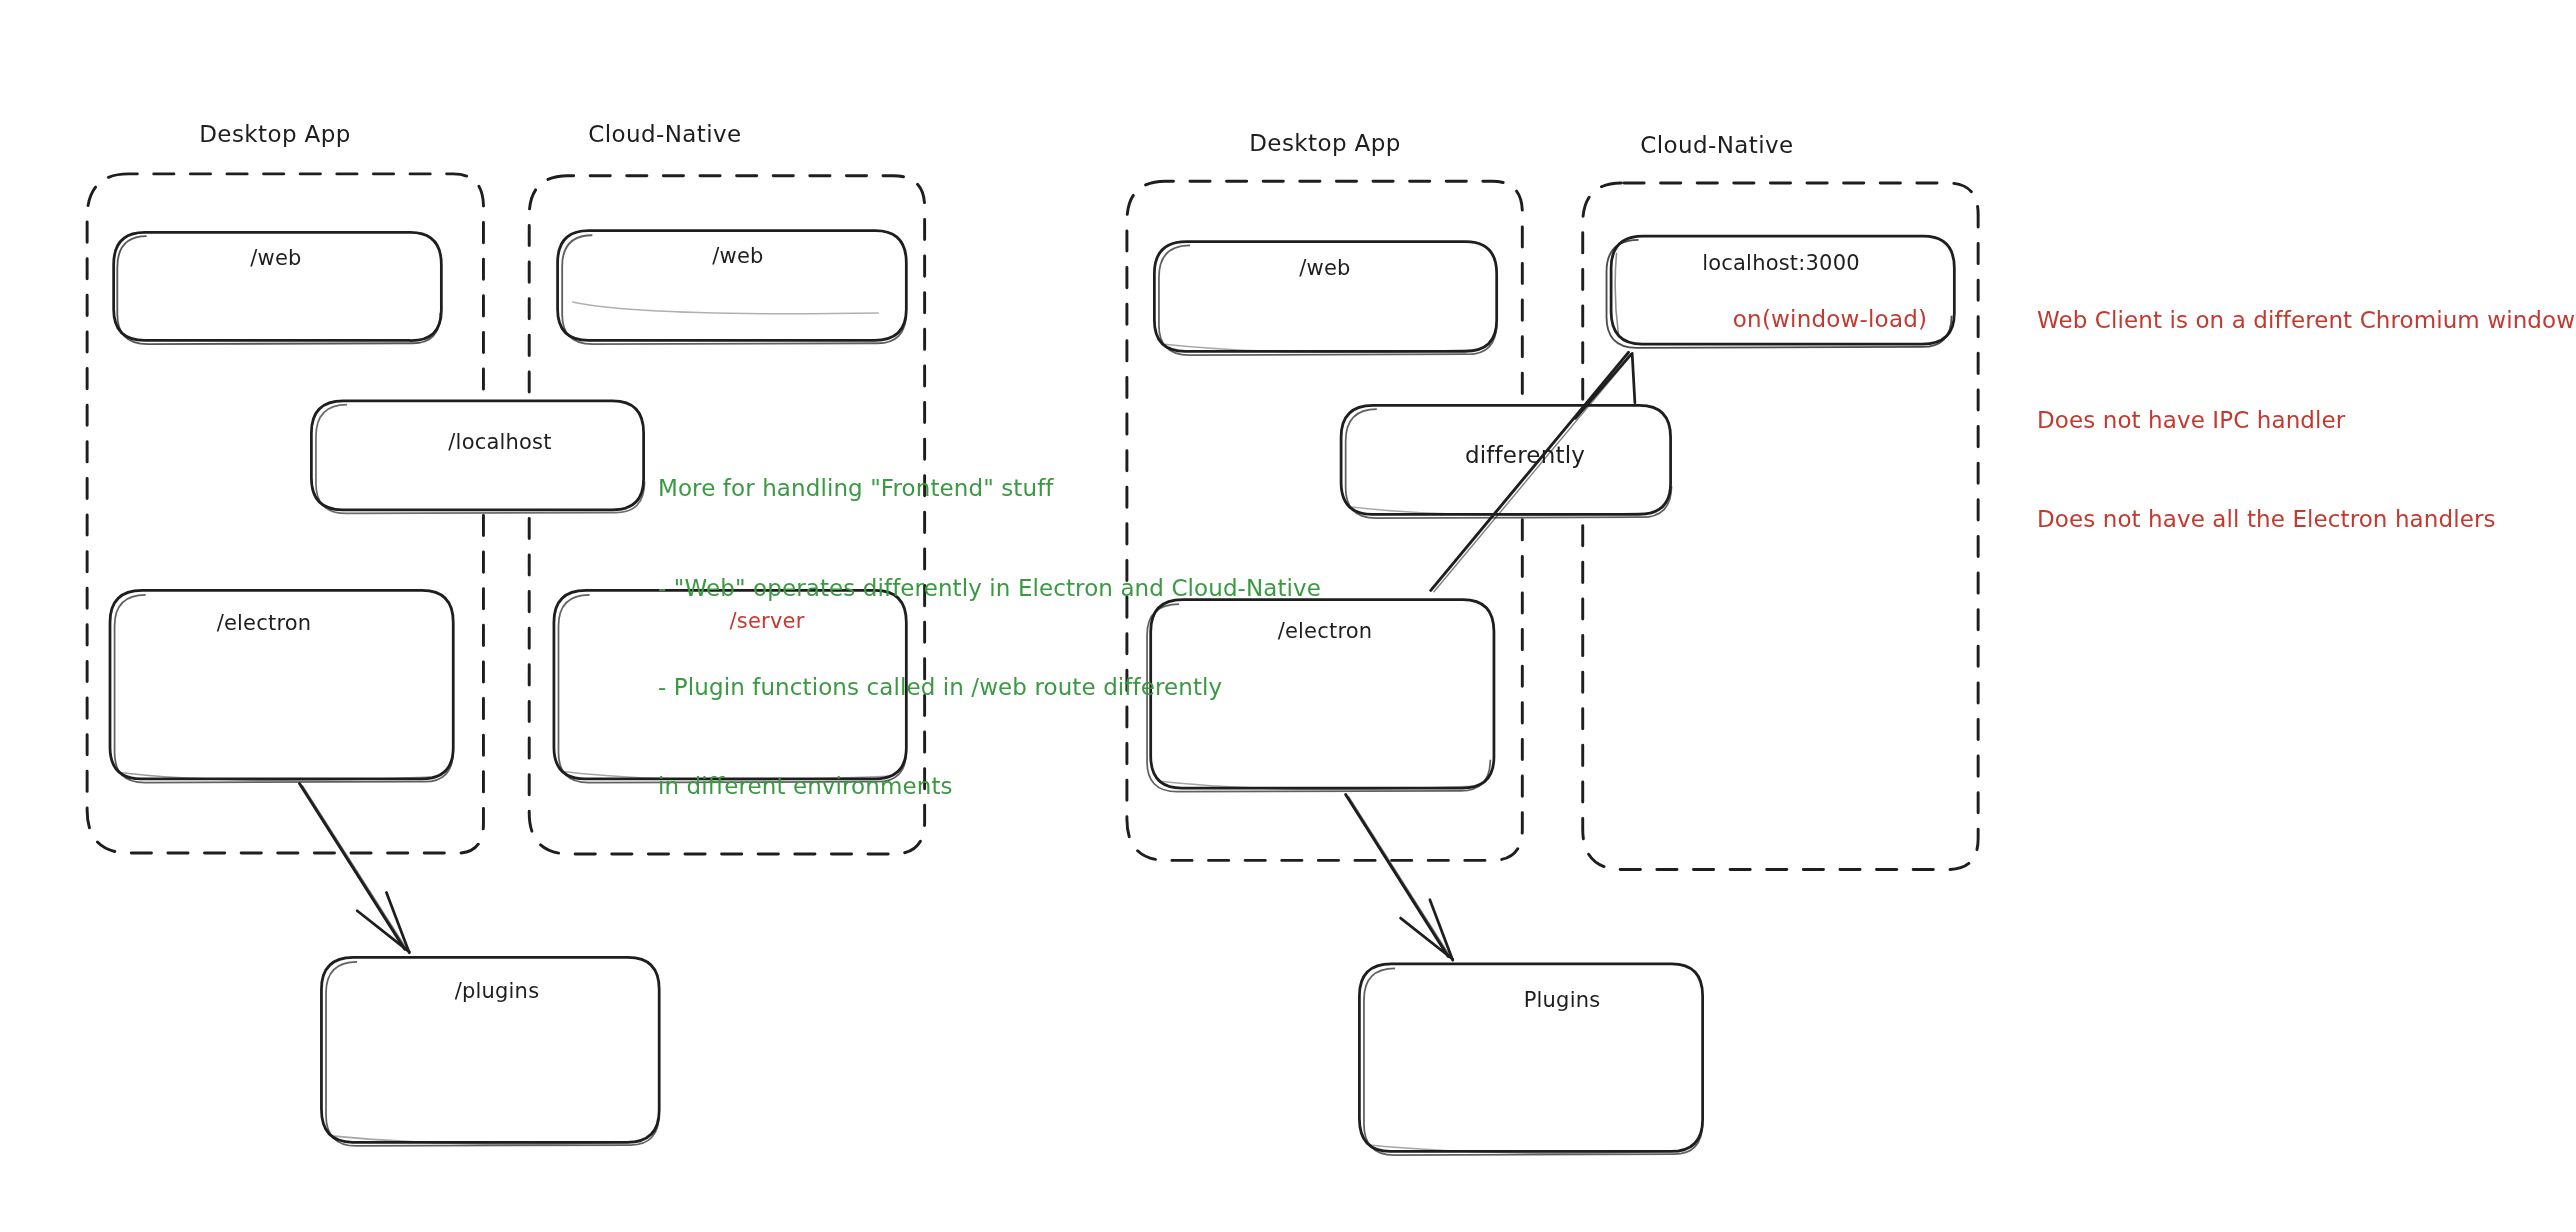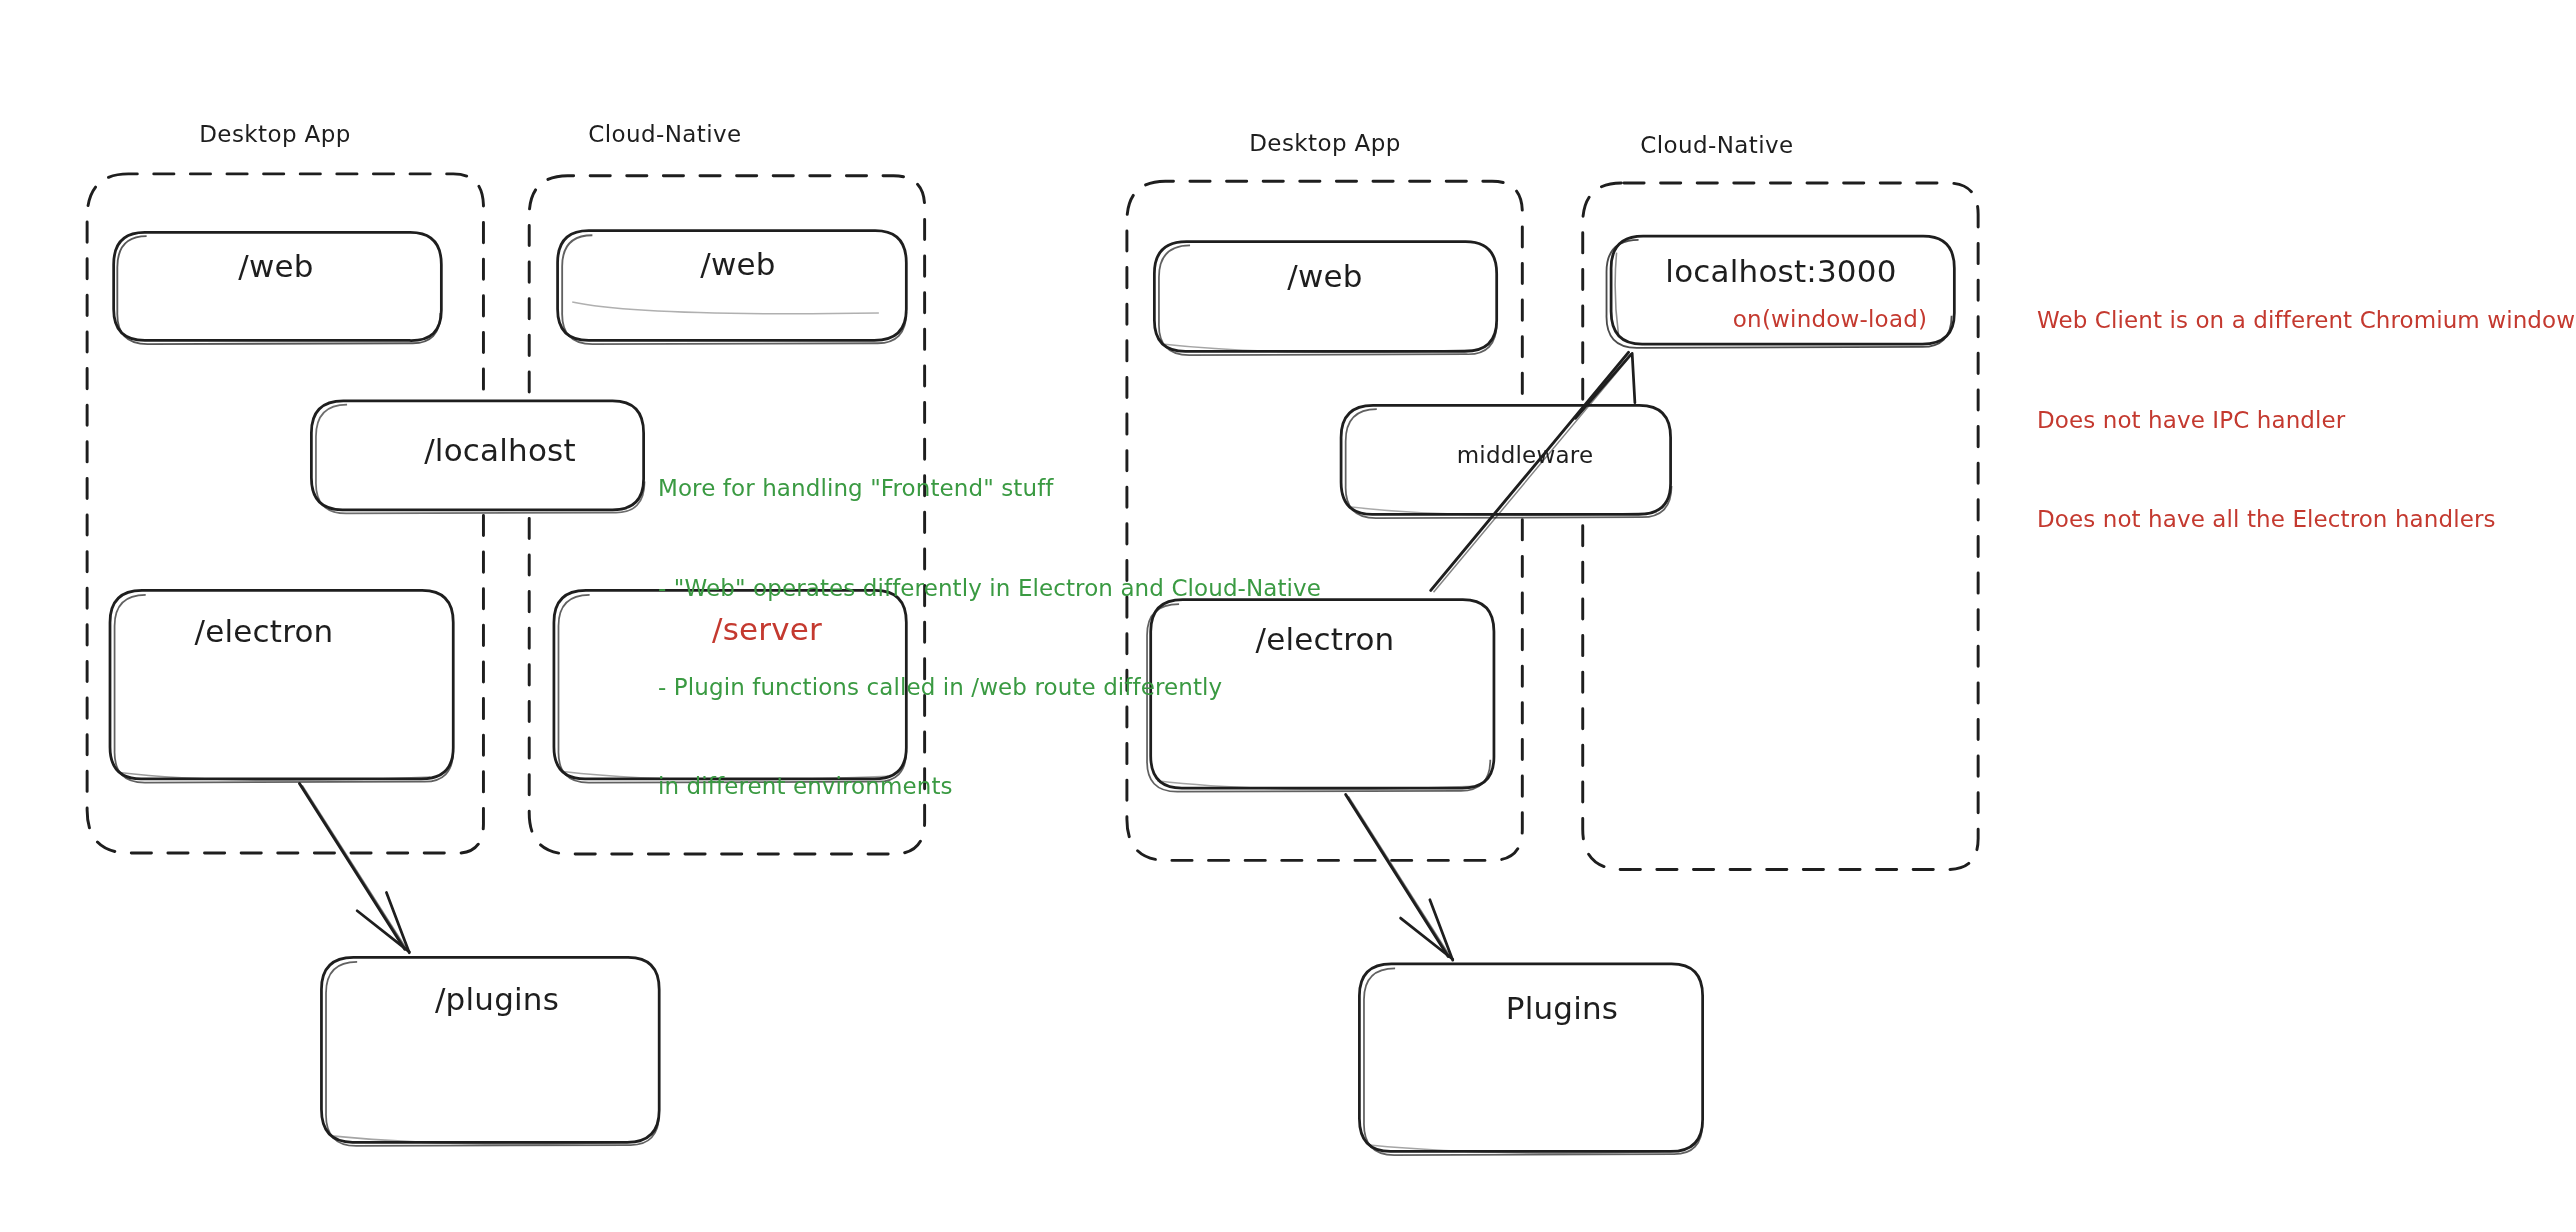--- a/index.html
+++ b/index.html
@@ -10,21 +10,21 @@
   svg.layer{position:absolute;top:0;left:0;width:2576px;height:1232px;overflow:visible;}
   svg.layer.under{z-index:1;}
   svg.layer.over{z-index:3;}
 
   .txt{position:absolute;z-index:4;white-space:pre;line-height:1.5;
        font-family:"DejaVu Sans","Liberation Sans",sans-serif;}
 
   .group-title{font-size:23px;color:#1e1e1e;letter-spacing:0.4px;
                transform:translateX(-50%);}
 
-  .box-label{font-size:31px;color:#1e1e1e;transform:translateX(-50%);
+  .box-label{font-size:21px;color:#1e1e1e;transform:translateX(-50%);
              letter-spacing:0.2px;}
   .box-label.red{color:#c4392f;}
   .box-label.sm{font-size:23px;}
 
   .annot{font-size:23px;letter-spacing:0.1px;line-height:1.44;}
   .annot.green{color:#3a9a42;}
   .annot.red{color:#c4392f;}
   .annot div{white-space:pre;}
 </style>
 </head>
@@ -150,21 +150,21 @@
     <div>- Plugin functions called in /web route differently</div>
     <div>in different environments</div>
   </div>
 
   <div class="txt group-title" style="left:1325px;top:126px;">Desktop App</div>
   <div class="txt group-title" style="left:1717px;top:128px;">Cloud-Native</div>
 
   <div class="txt box-label" style="left:1325px;top:253px;">/web</div>
   <div class="txt box-label" style="left:1781px;top:248px;">localhost:3000</div>
   <div class="txt box-label red sm" style="left:1830px;top:302px;">on(window-load)</div>
-  <div class="txt box-label sm" style="left:1525px;top:438px;">middleware</div>
+  <div class="txt box-label sm" style="left:1525px;top:438px;">differently</div>
   <div class="txt box-label" style="left:1325px;top:616px;">/electron</div>
   <div class="txt box-label" style="left:1562px;top:985px;text-align:center;">Plugins</div>
 
   <div class="txt annot red" style="left:1997px;top:238px;margin-left:40px;">
     <div>Web Client is on a different Chromium window</div>
     <div>Does not have IPC handler</div>
     <div>Does not have all the Electron handlers</div>
   </div>
 
 </div>

